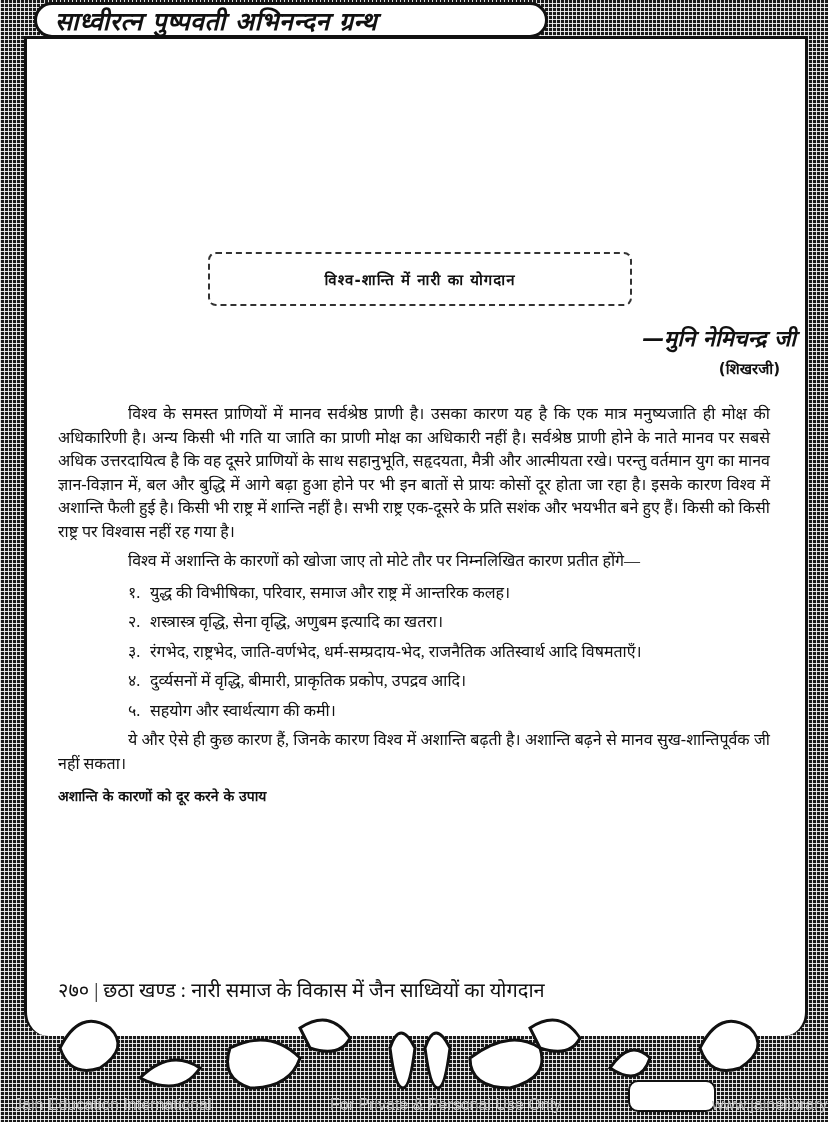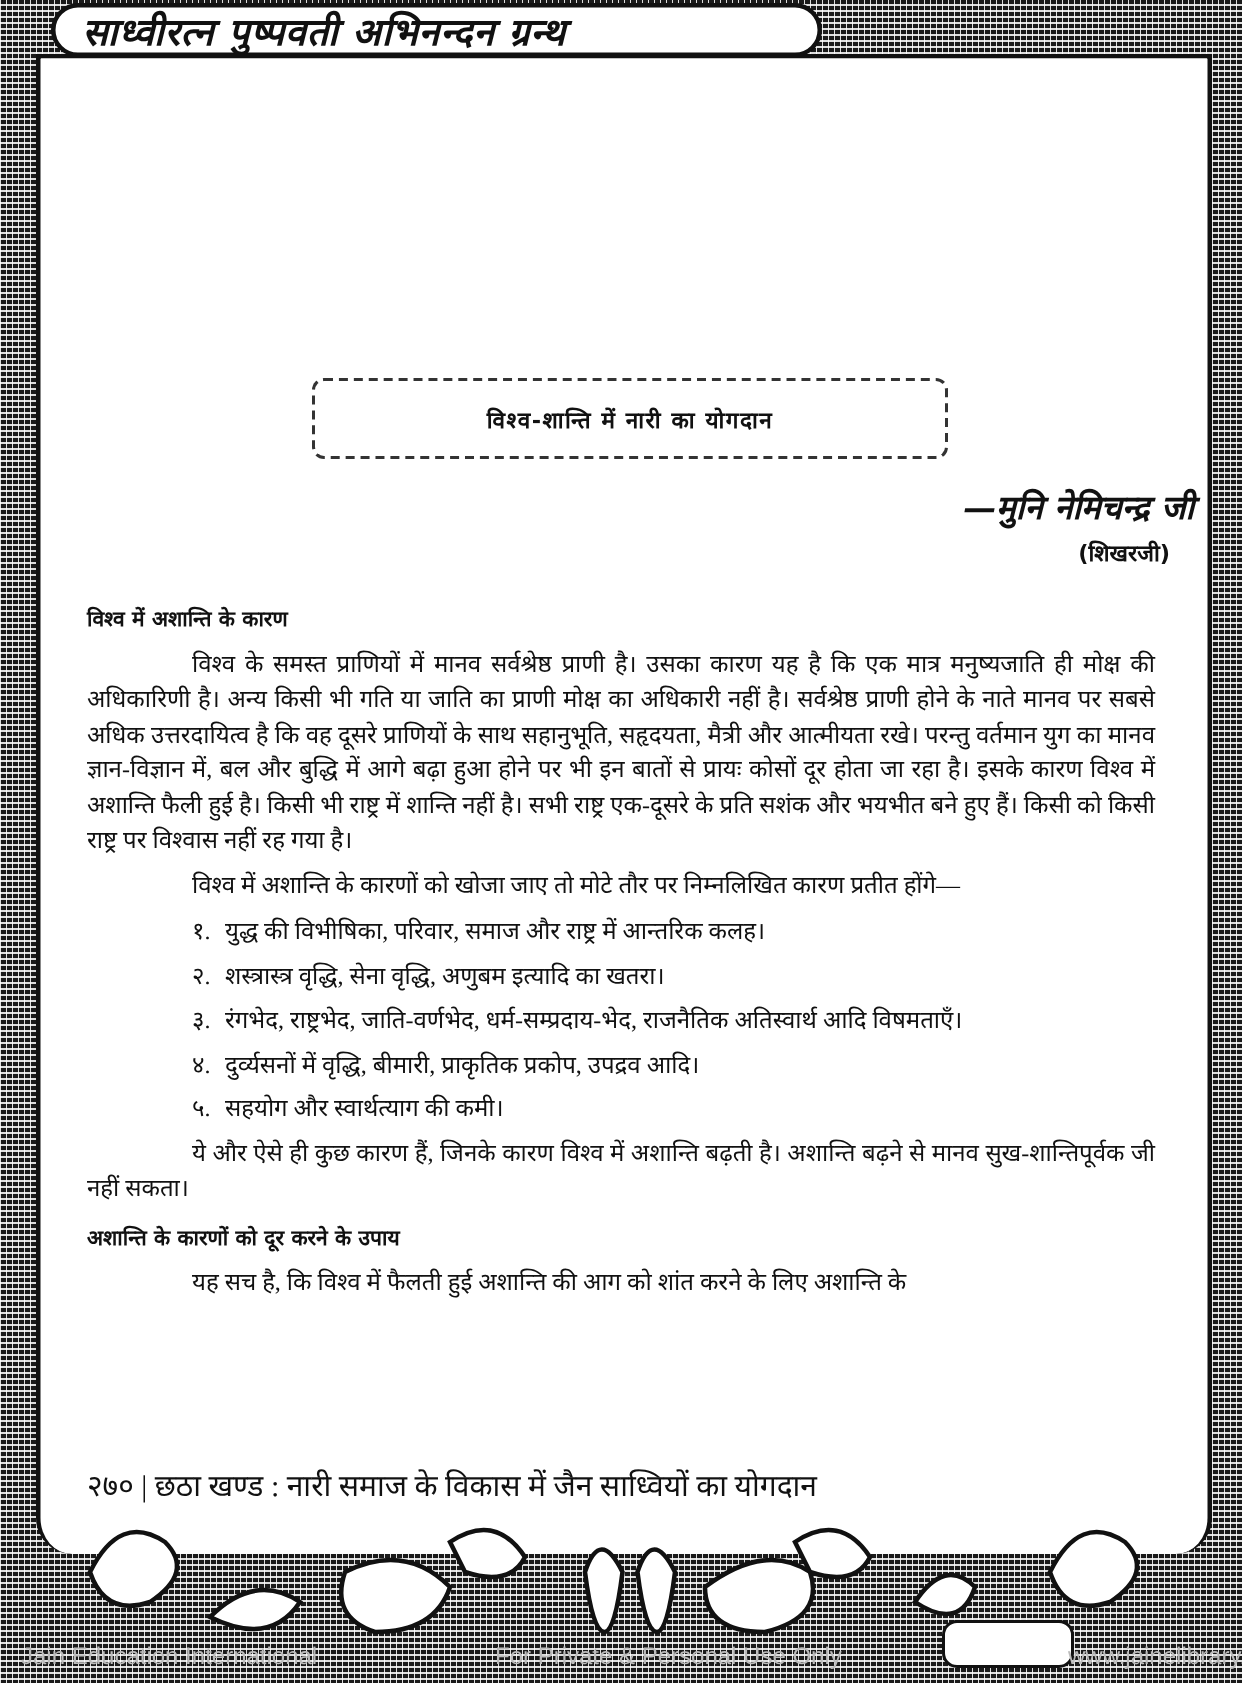--- a/index.html
+++ b/index.html
@@ -46,21 +46,20 @@
 
 <div class="page"></div>
 
 <div class="title-box">
   <span>विश्व-शान्ति में नारी का योगदान</span>
 </div>
 <div class="author">—मुनि नेमिचन्द्र जी</div>
 <div class="author-place">(शिखरजी)</div>
 
 <div class="content">
-  <div class="h">विश्व में अशान्ति के कारण</div>
   <p class="p indent">विश्व के समस्त प्राणियों में मानव सर्वश्रेष्ठ प्राणी है। उसका कारण यह है कि एक मात्र मनुष्यजाति ही मोक्ष की अधिकारिणी है। अन्य किसी भी गति या जाति का प्राणी मोक्ष का अधिकारी नहीं है। सर्वश्रेष्ठ प्राणी होने के नाते मानव पर सबसे अधिक उत्तरदायित्व है कि वह दूसरे प्राणियों के साथ सहानुभूति, सहृदयता, मैत्री और आत्मीयता रखे। परन्तु वर्तमान युग का मानव ज्ञान-विज्ञान में, बल और बुद्धि में आगे बढ़ा हुआ होने पर भी इन बातों से प्रायः कोसों दूर होता जा रहा है। इसके कारण विश्व में अशान्ति फैली हुई है। किसी भी राष्ट्र में शान्ति नहीं है। सभी राष्ट्र एक-दूसरे के प्रति सशंक और भयभीत बने हुए हैं। किसी को किसी राष्ट्र पर विश्वास नहीं रह गया है।</p>
   <p class="p indent" style="margin-top:6px">विश्व में अशान्ति के कारणों को खोजा जाए तो मोटे तौर पर निम्नलिखित कारण प्रतीत होंगे—</p>
   <ul class="list">
     <li>
         <span class="num">१.</span>
         <span class="txt">युद्ध की विभीषिका, परिवार, समाज और राष्ट्र में आन्तरिक कलह।</span>
       </li>
     <li>
         <span class="num">२.</span>
         <span class="txt">शस्त्रास्त्र वृद्धि, सेना वृद्धि, अणुबम इत्यादि का खतरा।</span>
@@ -73,21 +72,20 @@
         <span class="num">४.</span>
         <span class="txt">दुर्व्यसनों में वृद्धि, बीमारी, प्राकृतिक प्रकोप, उपद्रव आदि।</span>
       </li>
     <li>
         <span class="num">५.</span>
         <span class="txt">सहयोग और स्वार्थत्याग की कमी।</span>
       </li>
   </ul>
   <p class="p indent">ये और ऐसे ही कुछ कारण हैं, जिनके कारण विश्व में अशान्ति बढ़ती है। अशान्ति बढ़ने से मानव सुख-शान्तिपूर्वक जी नहीं सकता।</p>
   <div class="h" style="margin-top:10px">अशान्ति के कारणों को दूर करने के उपाय</div>
-  <p class="p indent">यह सच है, कि विश्व में फैलती हुई अशान्ति की आग को शांत करने के लिए अशान्ति के</p>
 </div>
 
 <div class="footer-line">२७० | छठा खण्ड : नारी समाज के विकास में जैन साध्वियों का योगदान</div>
 
 <svg class="floral" viewBox="0 0 770 90">
   <g fill="#fff" stroke="#111" stroke-width="3">
     <path d="M30 40 q20 -40 50 -20 q20 20 -10 40 q-30 10 -40 -20z"></path>
     <path d="M110 70 q30 -30 60 -10 q-20 30 -60 10z"></path>
     <path d="M200 40 q40 -20 70 10 q-10 30 -50 30 q-30 -10 -20 -40z"></path>
     <path d="M270 20 q30 -20 50 10 q-10 20 -40 10z"></path>

